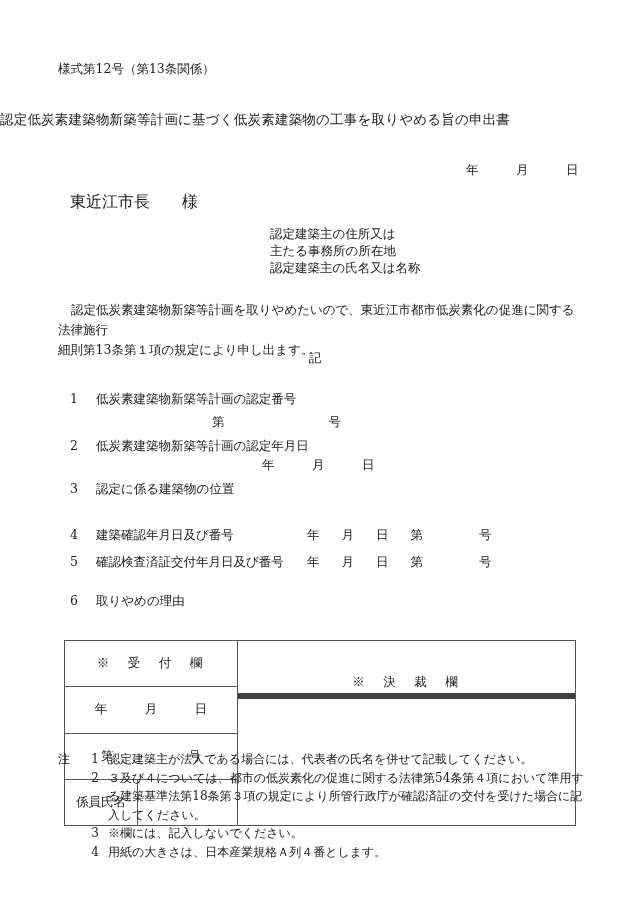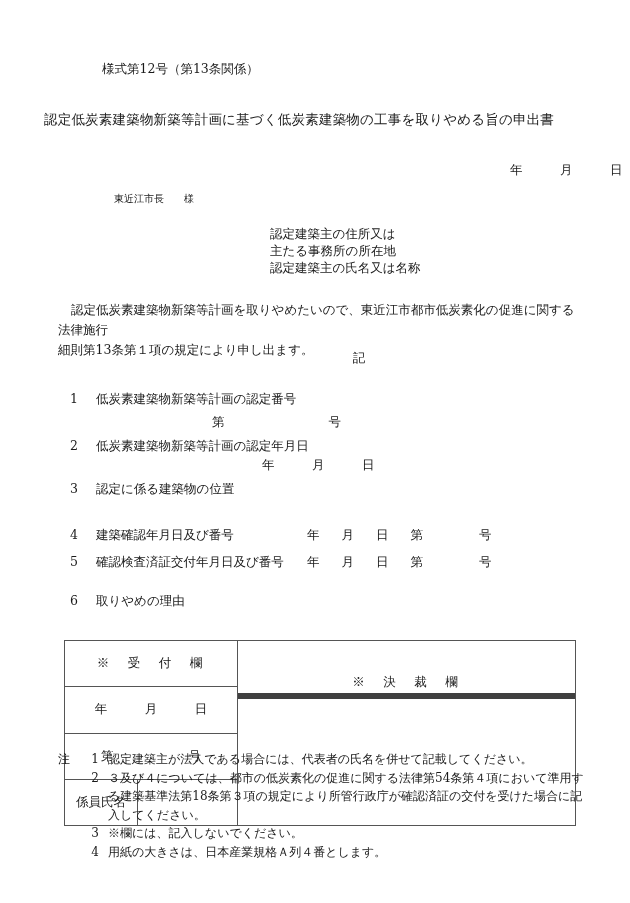--- a/index.html
+++ b/index.html
@@ -16,21 +16,21 @@
     overflow: hidden;
   }
   .page {
     position: absolute;
     left: 0; top: 0;
     width: 630px;
     height: 903px;
   }
 
   
-  .t { position: absolute; white-space: pre; line-height: 1; margin-left: 44px; }
+  .t { position: absolute; white-space: pre; line-height: 1; }
 
   .form-no {
     left: 58px; top: 63px;
     font-size: 12.5px;
   }
 
   .doc-title {
     left: 0; top: 113px;
     width: 500px;
     text-align: center;
@@ -42,21 +42,21 @@
     left: 0; top: 164px;
     width: 630px;
     font-size: 12.5px;
     text-align: left;
     padding-left: 466px;
     box-sizing: border-box;
   }
 
   .addressee {
     left: 70px; top: 194px;
-    font-size: 10px;
+    font-size: 16px;
   }
 
   .applicant-block {
     position: absolute;
     left: 270px; top: 225px;
     font-size: 12.5px;
     line-height: 17px;
   }
   .applicant-block div { white-space: pre; }
 

